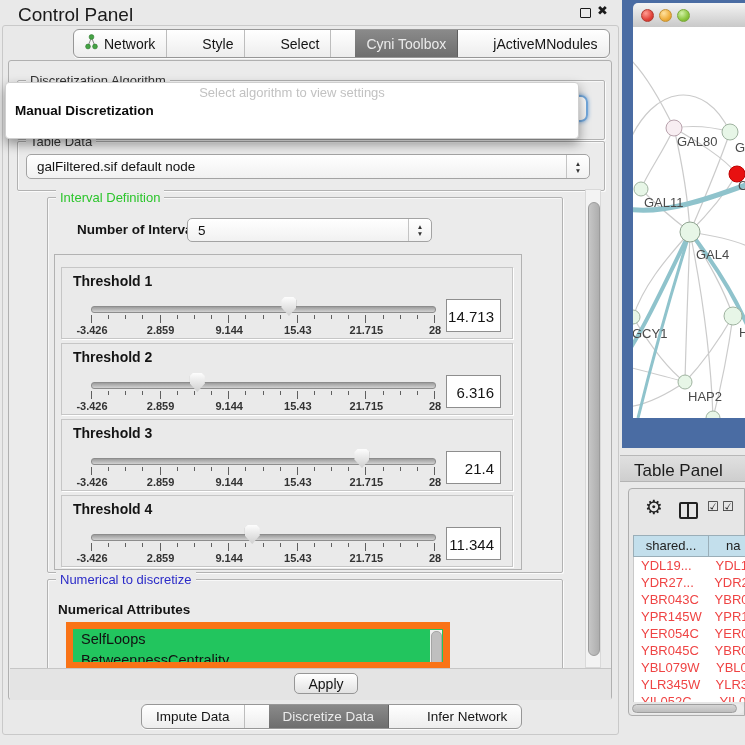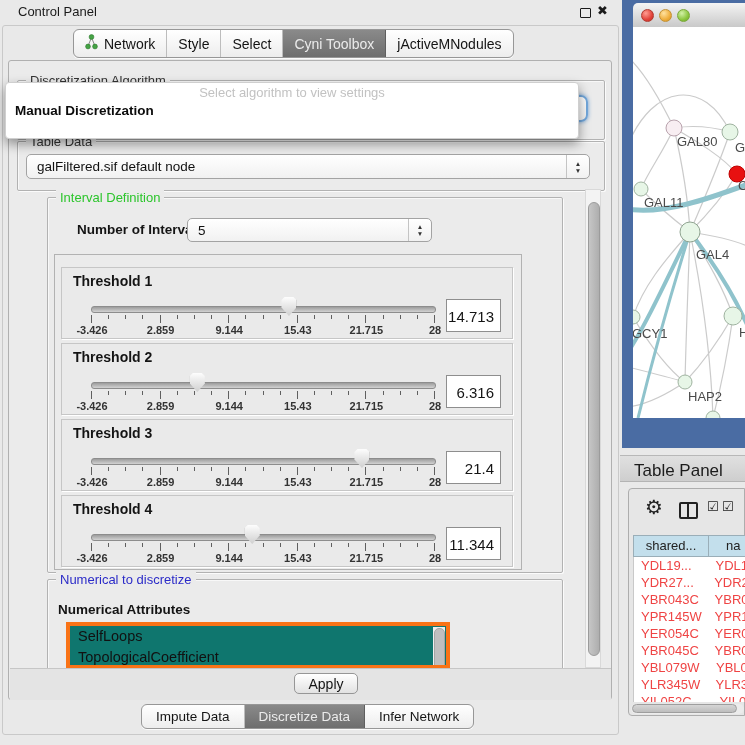--- a/index.html
+++ b/index.html
@@ -3,27 +3,27 @@
 <meta charset="utf-8">
 <style>
   html,body{margin:0;padding:0;}
   body{
     width:745px;height:745px;position:relative;overflow:hidden;
     background:#e9e9e9;font-family:"Liberation Sans","DejaVu Sans",sans-serif;
     -webkit-font-smoothing:antialiased;color:#141414;
   }
   
   #cp-titlebar{position:absolute;left:0;top:0;width:620px;height:24px;}
-  #cp-title{position:absolute;left:18px;top:4px;font-size:13px;color:#1a1a1a;}
+  #cp-title{position:absolute;left:18px;top:4px;font-size:19px;color:#1a1a1a;}
   #float-btn{position:absolute;left:580px;top:8px;width:9px;height:8px;border:1.5px solid #1a1a1a;border-radius:1px;background:transparent;}
   #close-btn{position:absolute;left:597px;top:3px;font-size:13px;font-weight:bold;color:#1a1a1a;}
   #cp-outer{position:absolute;left:2px;top:25px;width:615px;height:708px;background:#e9e9e9;border:1px solid #c9c9c9;border-radius:3px;}
 
   .tabstrip{position:absolute;display:flex;border:1px solid #979797;border-radius:6px;overflow:hidden;
-    background:linear-gradient(#ffffff,#ededed);box-shadow:0 1px 0 rgba(255,255,255,.8);}
+    background:linear-gradient(#ffffff,#ededed);box-shadow:0 1px 0 rgba(255,255,255,.8);gap:24px;}
   .tab{padding:0 11px;font-size:14px;color:#141414;display:flex;align-items:center;gap:6px;
     border-right:1px solid #bdbdbd;height:100%;box-sizing:border-box;white-space:nowrap;}
   .tab:last-child{border-right:none;}
   .tab.sel{background:linear-gradient(#8a8a8a,#6e6e6e);color:#ebebeb;border-color:#5f5f5f;}
   #top-tabs{left:73px;top:29px;height:27px;}
   #bottom-tabs{left:141px;top:704px;height:23px;}
   #bottom-tabs .tab{font-size:13.5px;padding:0 14px;}
 
   #cp-content{position:absolute;left:8px;top:60px;width:604px;height:640px;background:#ebebeb;
     border:1px solid #b0b0b0;border-radius:3px;box-sizing:border-box;}
@@ -70,21 +70,21 @@
   .ticks{position:absolute;left:29px;top:47px;width:344px;height:9px;}
   .tick{position:absolute;width:1px;height:4px;background:#5f5f5f;}
   .tick.major{height:8px;}
   .sl-labels{position:absolute;left:29px;top:56px;width:344px;height:13px;font-size:11px;font-weight:bold;color:#333;}
   .sl-labels span{position:absolute;transform:translateX(-50%);white-space:nowrap;}
   .value-box{position:absolute;left:384px;top:31px;width:55px;height:33px;background:#fff;border:1px solid #8e8e8e;
     font-size:15px;text-align:right;line-height:33px;padding-right:6px;box-sizing:border-box;}
 
   #attr-gb{left:30px;top:390px;width:514px;height:92px;}
   #attr-sub{position:absolute;left:10px;top:22px;font-size:13.5px;font-weight:bold;}
-  #attr-list{position:absolute;left:18px;top:42px;width:384px;height:47px;background:#0f766e;border:4px solid #f97316;overflow:hidden;box-sizing:border-box;}
+  #attr-list{position:absolute;left:18px;top:42px;width:384px;height:47px;background:#22c55e;border:7px solid #f97316;overflow:hidden;box-sizing:border-box;}
   .attr-item{height:21px;line-height:21px;padding-left:8px;font-size:14.5px;color:#111;white-space:nowrap;}
   #attr-vscroll{position:absolute;right:1px;top:1px;width:12px;height:43px;background:#efefef;}
   #attr-vscroll .thumb{position:absolute;left:1px;top:1px;width:9px;height:40px;border-radius:5px;background:#bfbfbf;border:1px solid #a5a5a5;}
 
   #apply-bar{position:absolute;left:1px;top:607px;width:601px;height:31px;background:#e4e4e4;border-top:1px solid #c6c6c6;}
   #apply-btn{position:absolute;left:260px;top:4px;width:64px;height:21px;border:1px solid #969696;border-radius:5px;
     background:linear-gradient(#ffffff,#e2e2e2);font-size:14px;text-align:center;line-height:21px;box-sizing:border-box;margin-left:24px;}
 
   
   #net-window{position:absolute;left:622px;top:0;width:123px;height:448px;background:#4a6ca3;}
@@ -343,21 +343,20 @@
     </div>
 
     <div id="attr-gb" class="gb">
       <span class="gb-title t-blue">Numerical to discretize</span>
       <span id="attr-sub">Numerical Attributes</span>
       <div id="attr-list">
         <div id="attr-vscroll">
             <div class="thumb"></div>
           </div>
       <div class="attr-item">SelfLoops</div>
-          <div class="attr-item">TopologicalCoefficient</div>
           <div class="attr-item">BetweennessCentrality</div>
         </div>
     </div>
 
   </div>
 
   <div id="vscroll">
       <div class="thumb"></div>
     </div>
 

